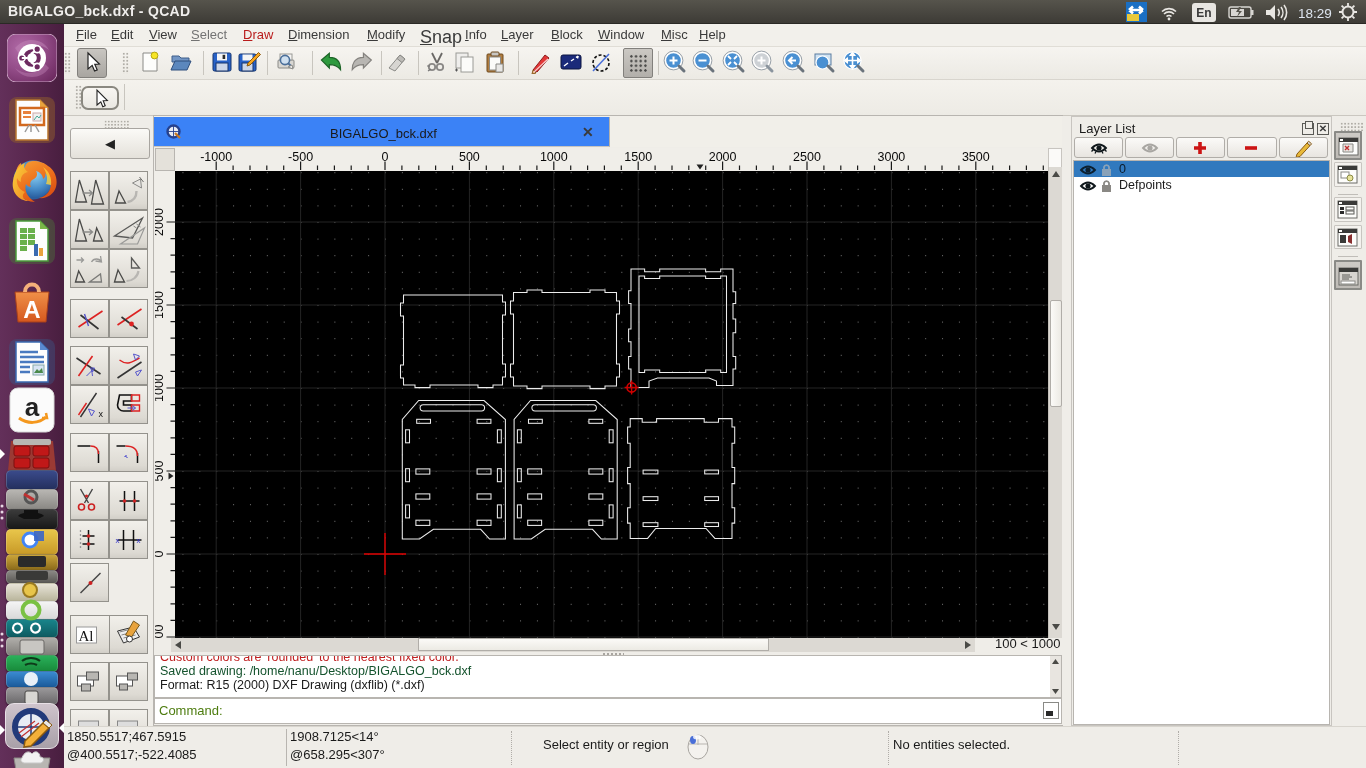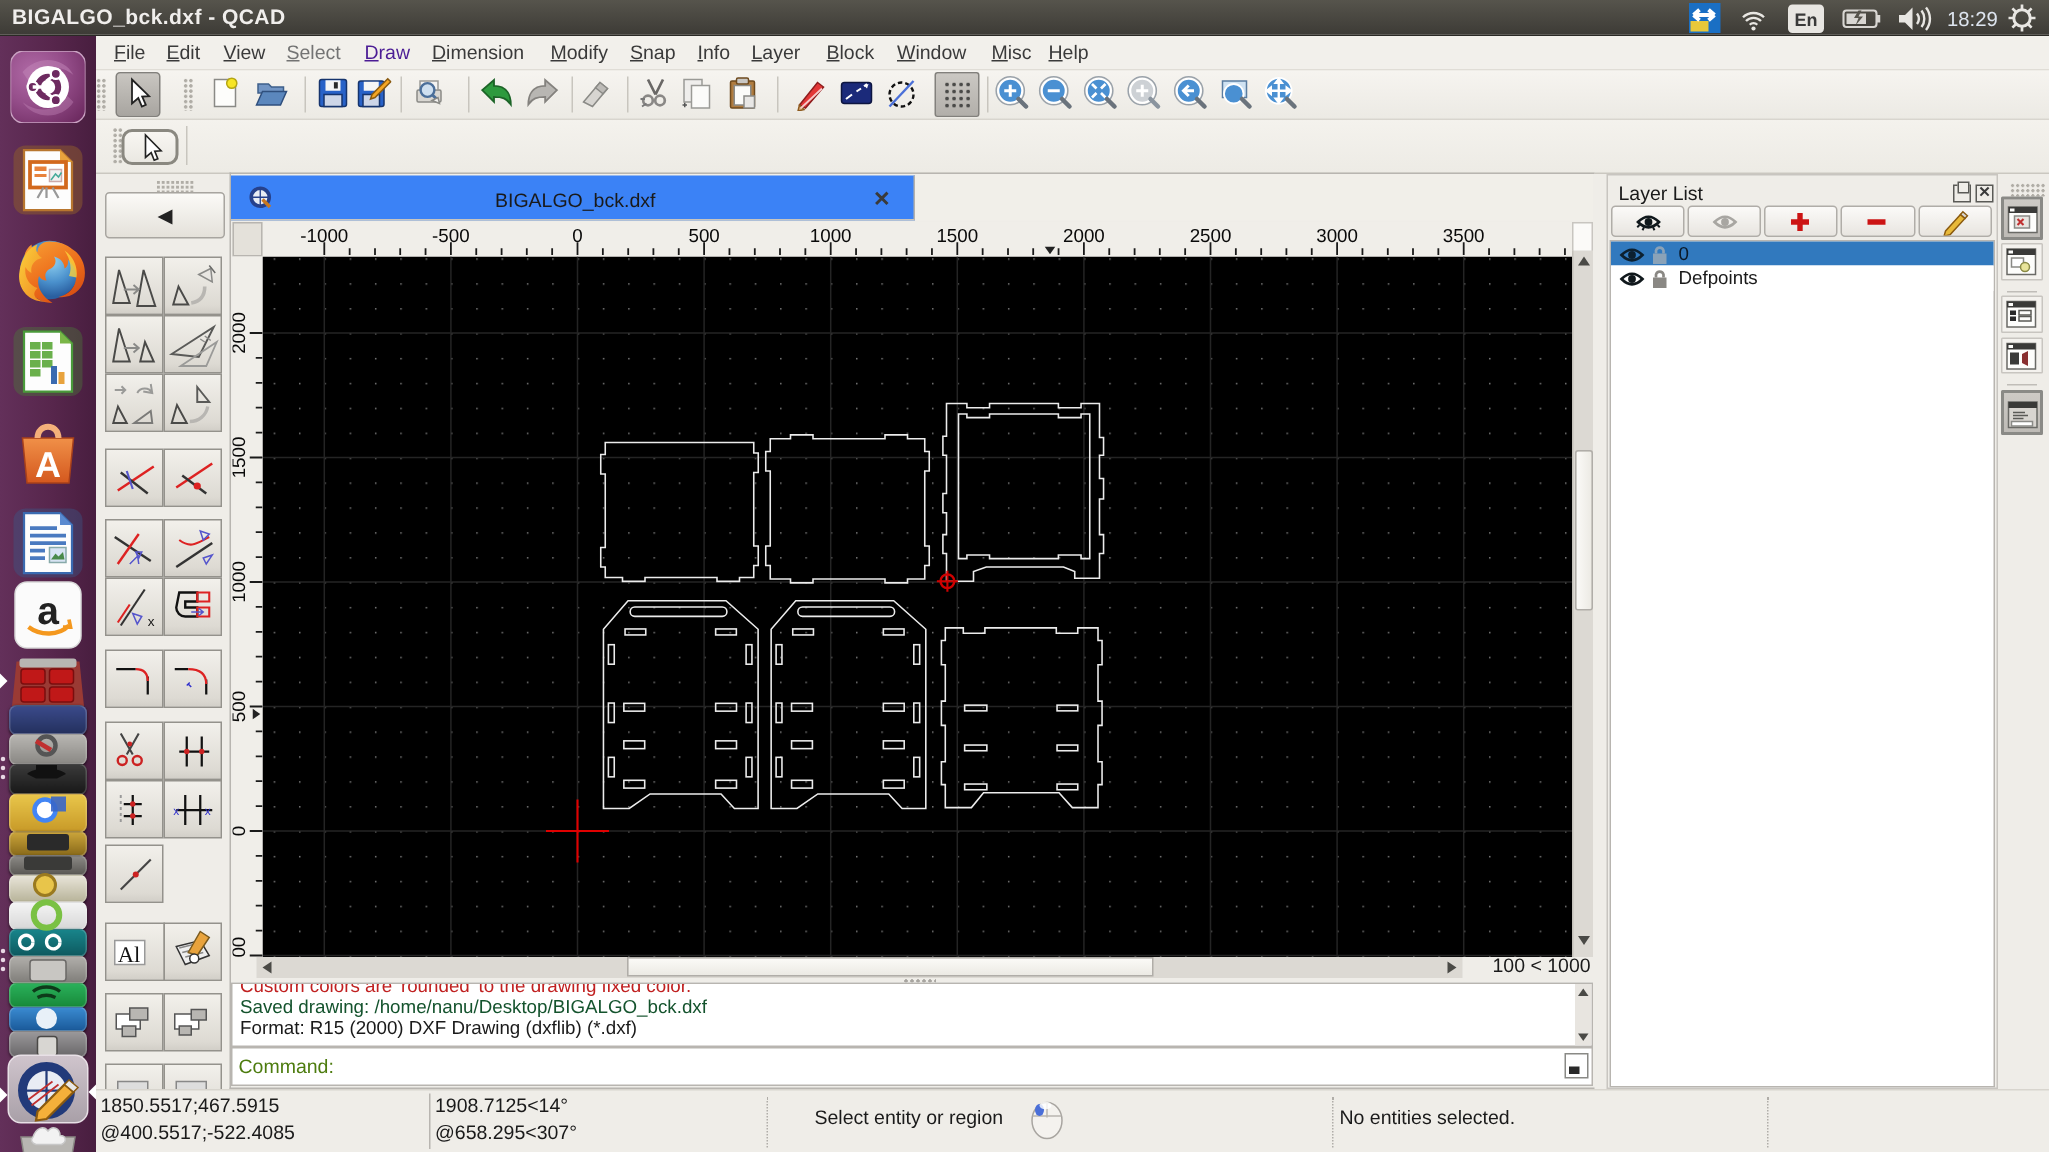--- a/index.html
+++ b/index.html
@@ -31,24 +31,24 @@
 <path d="M0 -9V-6M0 6v3M-9 0h3M6 0h3M-6.4 -6.4l2.1 2.1M4.3 4.3l2.1 2.1M-6.4 6.4l2.1 -2.1M4.3 -4.3l2.1 -2.1"></path>
         </g>
       </g>
 </svg>
   </div>
 <div class="abs" style="left:64px;top:24px;width:1302px;height:23px;background:#f2f0eb;border-bottom:1px solid #e0ddd6">
     <span class="abs" style="left:12px;top:3px;font-size:13px;color:#3a3a3a"><span class="u">F</span>ile</span>
     <span class="abs" style="left:47px;top:3px;font-size:13px;color:#3a3a3a"><span class="u">E</span>dit</span>
     <span class="abs" style="left:85px;top:3px;font-size:13px;color:#3a3a3a"><span class="u">V</span>iew</span>
     <span class="abs" style="left:127px;top:3px;font-size:13px;color:#737373"><span class="u">S</span>elect</span>
-    <span class="abs" style="left:179px;top:3px;font-size:13px;color:#4c1d95"><span class="u">D</span>raw</span>
+    <span class="abs" style="left:179px;top:3px;font-size:13px;color:#b91c1c"><span class="u">D</span>raw</span>
     <span class="abs" style="left:224px;top:3px;font-size:13px;color:#3a3a3a"><span class="u">D</span>imension</span>
     <span class="abs" style="left:303px;top:3px;font-size:13px;color:#3a3a3a"><span class="u">M</span>odify</span>
-    <span class="abs" style="left:356px;top:3px;font-size:13px;color:#3a3a3a"><span class="u">S</span>nap</span>
+    <span class="abs" style="left:356px;top:3px;font-size:18px;color:#3a3a3a"><span class="u">S</span>nap</span>
     <span class="abs" style="left:401px;top:3px;font-size:13px;color:#3a3a3a"><span class="u">I</span>nfo</span>
     <span class="abs" style="left:437px;top:3px;font-size:13px;color:#3a3a3a"><span class="u">L</span>ayer</span>
     <span class="abs" style="left:487px;top:3px;font-size:13px;color:#3a3a3a"><span class="u">B</span>lock</span>
     <span class="abs" style="left:534px;top:3px;font-size:13px;color:#3a3a3a"><span class="u">W</span>indow</span>
     <span class="abs" style="left:597px;top:3px;font-size:13px;color:#3a3a3a"><span class="u">M</span>isc</span>
     <span class="abs" style="left:635px;top:3px;font-size:13px;color:#3a3a3a"><span class="u">H</span>elp</span>
   </div>
 <div class="abs" style="left:64px;top:47px;width:1302px;height:33px;background:linear-gradient(180deg,#f6f4f0,#eceae4);border-bottom:1px solid #d8d5ce">
     <div class="abs" style="left:13px;top:1px;width:30px;height:30px;background:linear-gradient(180deg,#c9c6c1,#a8a5a0);border:1px solid #82807c;border-radius:3px"><svg width="28" height="28" xmlns="http://www.w3.org/2000/svg">
         <path d="M10 4v16l4.2-3.6 2.4 5.6 2.6-1.1-2.4-5.5 4.6-.3z" fill="#fff" stroke="#222" stroke-width="1.2"></path>
@@ -477,21 +477,21 @@
           <path d="M4 7l6-4v8z" fill="#4a4a46"></path>
         </svg></div>
 <div class="abs" style="left:790px;top:0;width:14px;height:14px"><svg width="14" height="14">
           <path d="M10 7L4 3v8z" fill="#4a4a46"></path>
         </svg></div>
 <div class="abs" style="left:247px;top:0;width:351px;height:13px;background:linear-gradient(180deg,#fbfaf7,#eceae4);border:1px solid #b0ada8"></div>
 </div>
     <span class="abs" style="left:841px;top:520px;font-size:13px;color:#1a1a1a">100 &lt; 1000</span>
     <div class="abs" style="left:448px;top:536px;width:22px;height:5px;background:radial-gradient(circle,#a8a5a0 1px,transparent 1.3px);background-size:4px 4px"></div>
     <div class="abs" style="left:0;top:539px;width:908px;height:43px;background:#fff;border:1px solid #b8b5b0;overflow:hidden;font-size:12.5px">
-<div class="abs" style="left:5px;top:-6px;color:#c02020">Custom colors are 'rounded' to the drawing fixed color.</div>
+<div class="abs" style="left:5px;top:-6px;color:#c02020">Custom colors are 'rounded' to the nearest fixed color.</div>
 <div class="abs" style="left:5px;top:8px;color:#14532d">Saved drawing: /home/nanu/Desktop/BIGALGO_bck.dxf</div>
 <div class="abs" style="left:5px;top:22px;color:#1a1a1a">Format: R15 (2000) DXF Drawing (dxflib) (*.dxf)</div>
 <div class="abs" style="left:895px;top:0;width:11px;height:41px;background:#e8e5e0">
 <svg width="11" height="41">
           <path d="M5.5 3l3.5 5H2z" fill="#4a4a46"></path>
           <path d="M5.5 38l3.5-5H2z" fill="#4a4a46"></path>
         </svg></div>
 </div>
     <div class="abs" style="left:0;top:582px;width:908px;height:26px;background:#fff;border:1px solid #b8b5b0">
 <span class="abs" style="left:4px;top:4px;font-size:13px;color:#4d7c0f">Command:</span>

